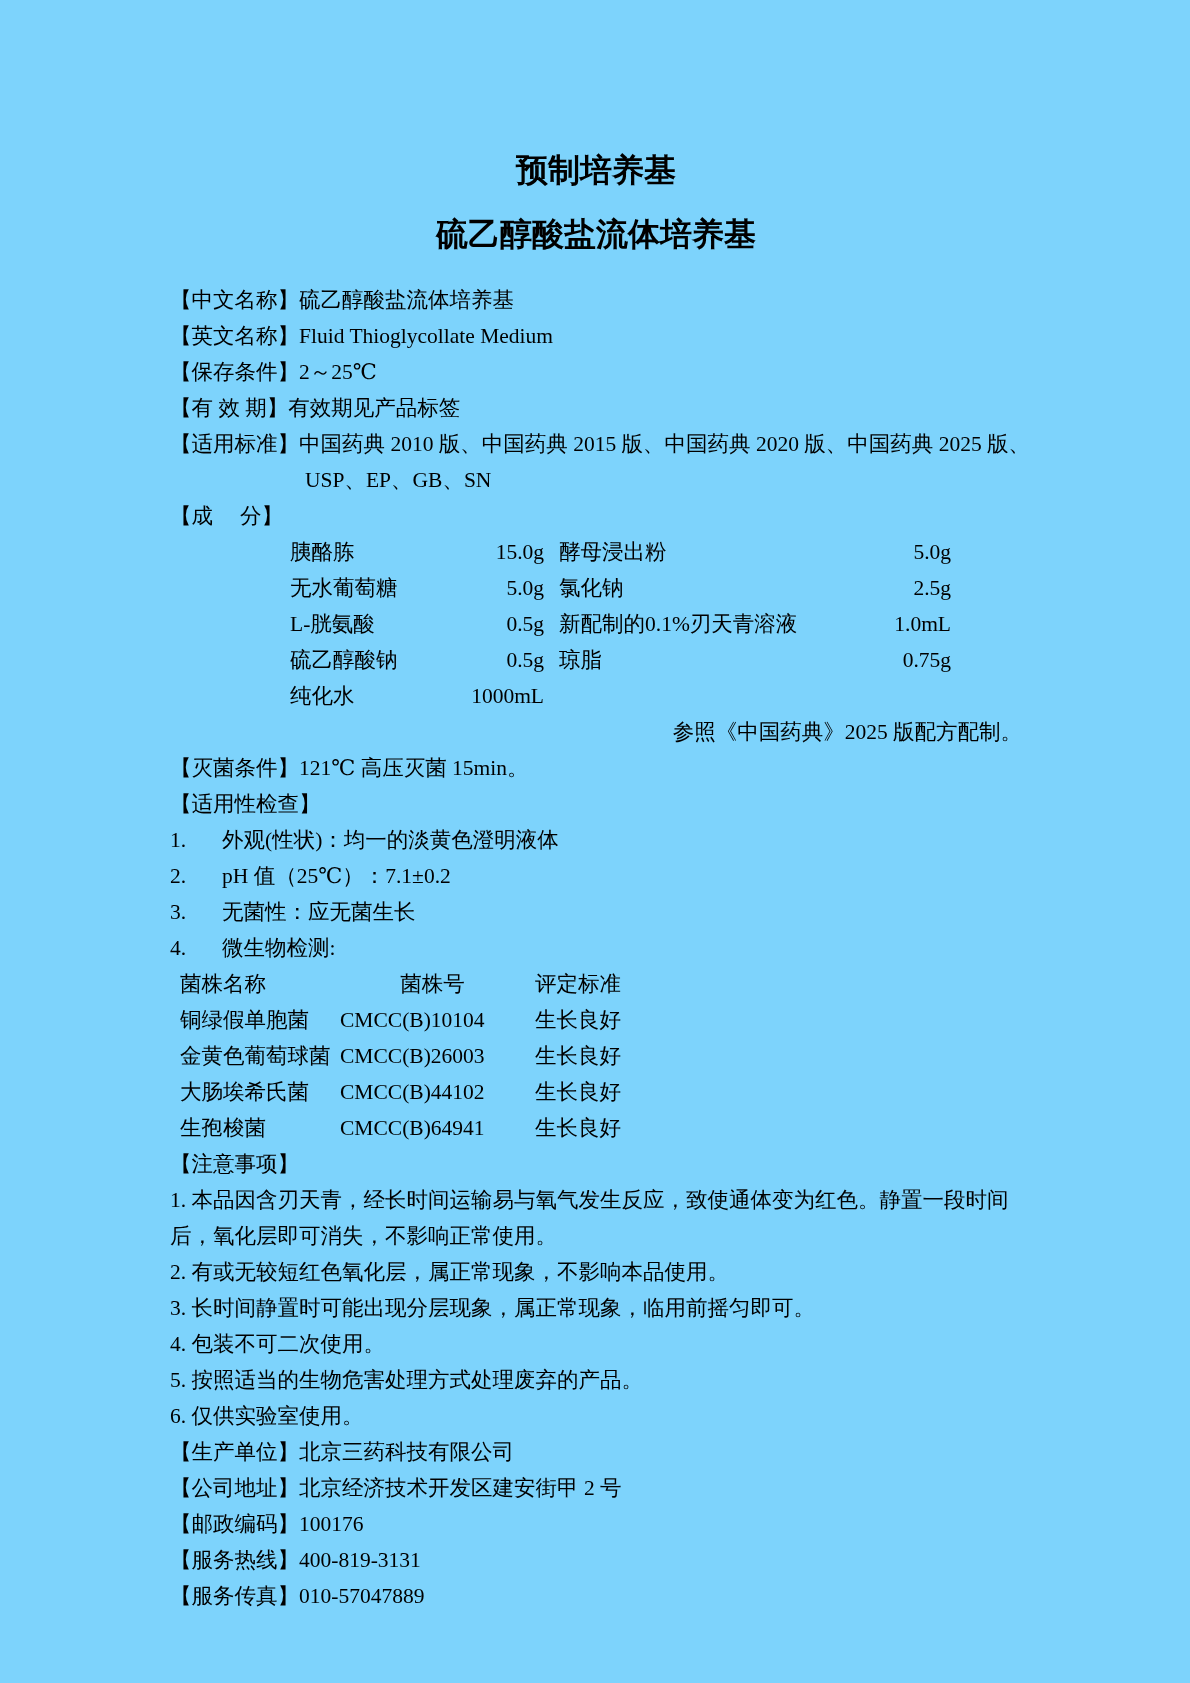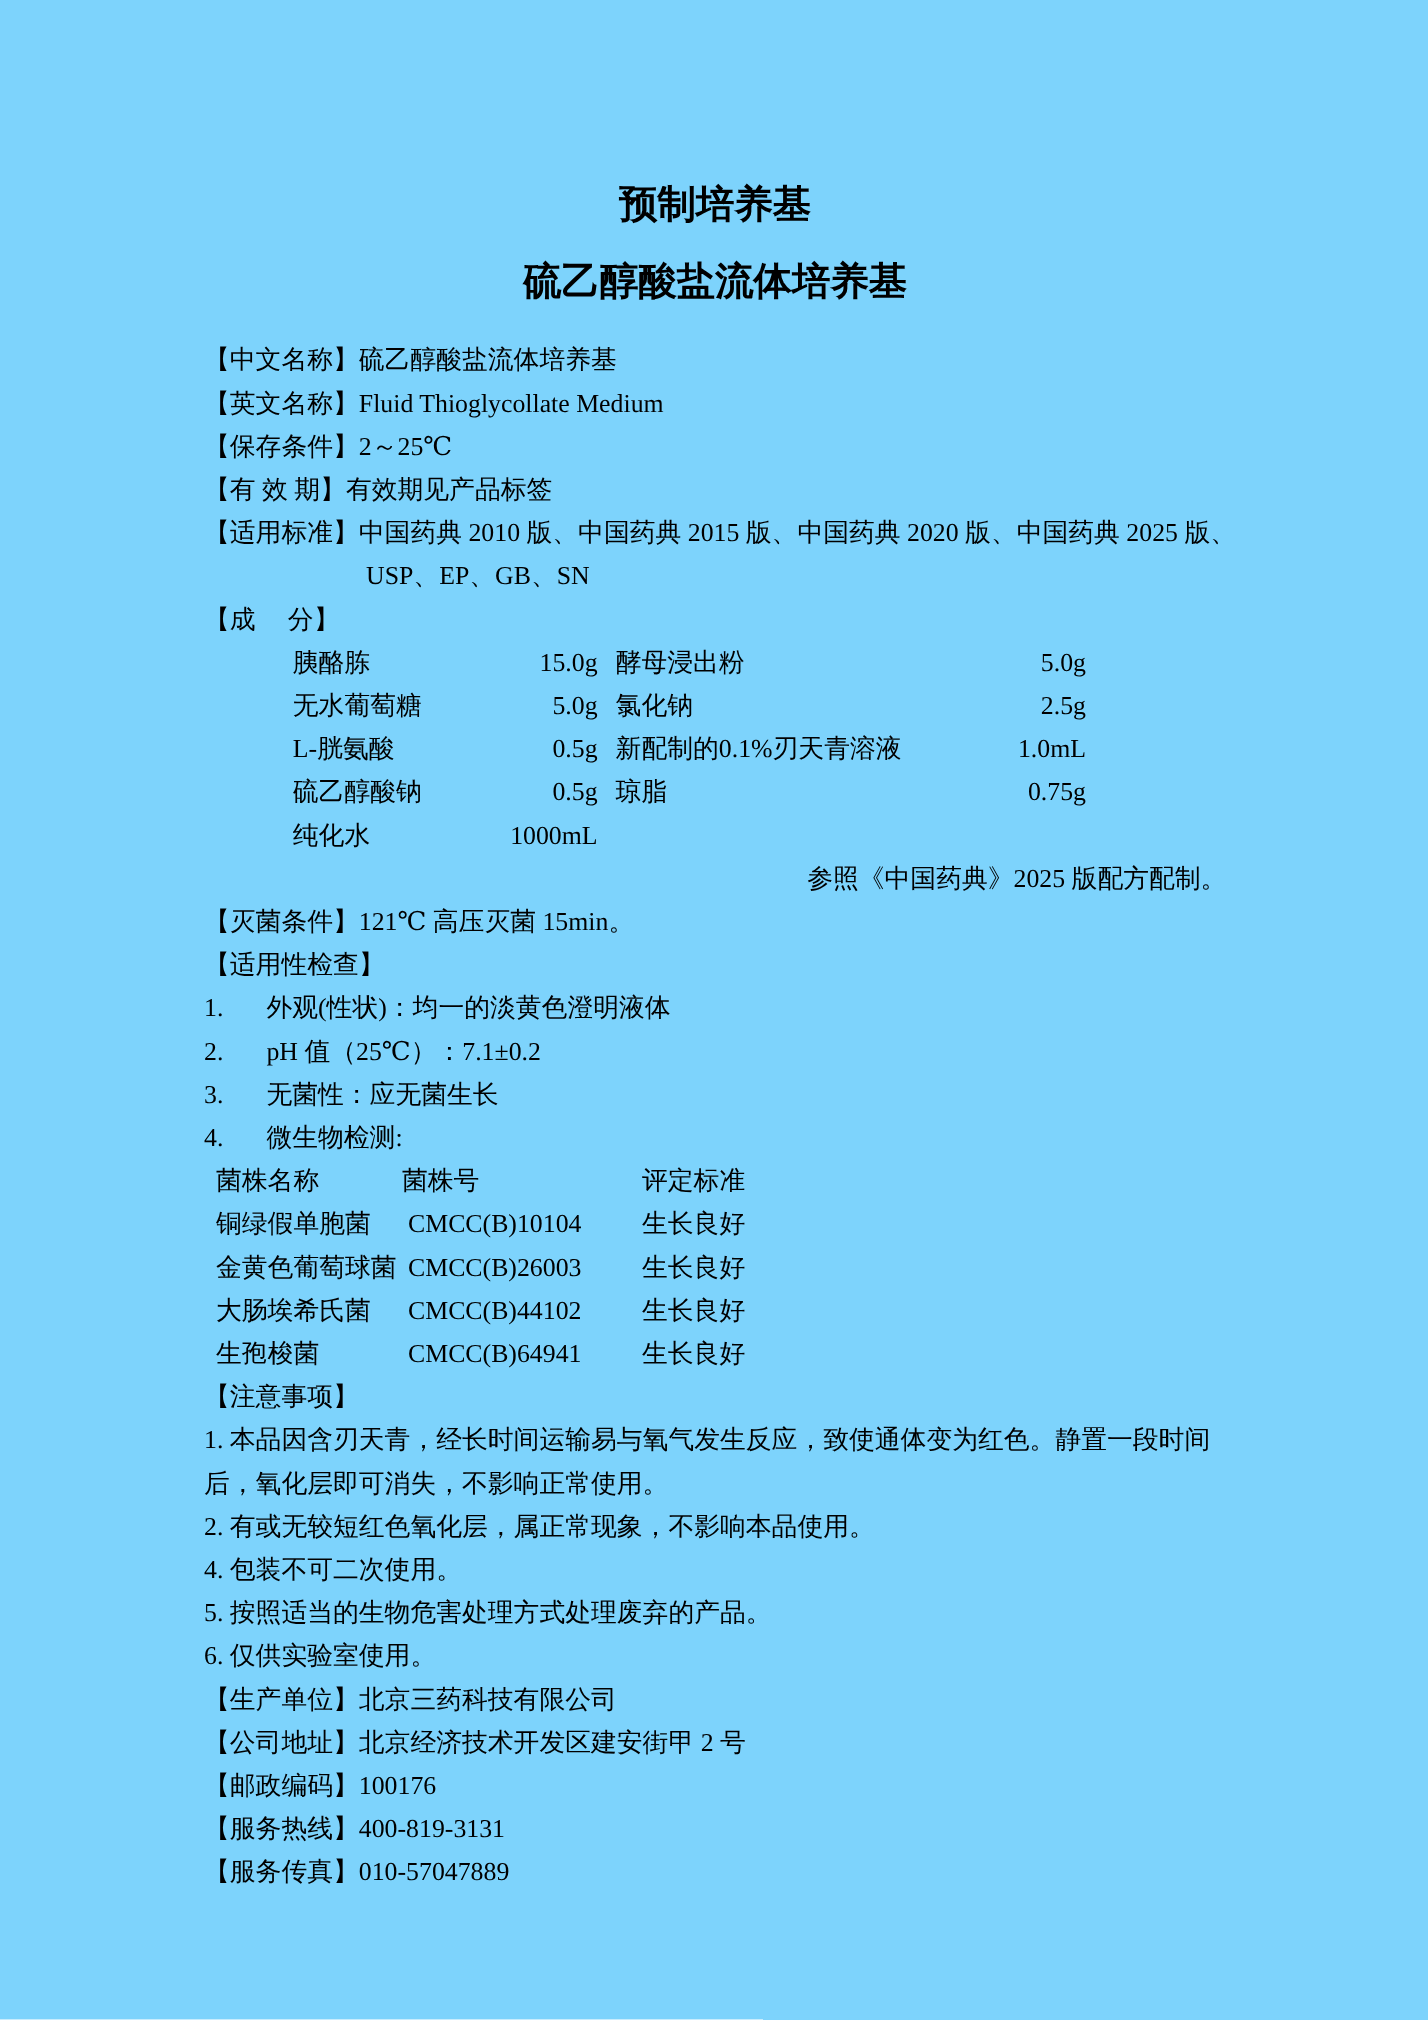--- a/index.html
+++ b/index.html
@@ -13,34 +13,34 @@
     font-size:21.5px;
     overflow:hidden;
   }
   .title { text-align:center; font-size:32px; font-weight:700; line-height:40px; }
   .title2 { margin-top:24px; }
   .doc-body { margin-top:28px; }
   .line { height:36px; line-height:36px; white-space:nowrap; }
   .indent-std { padding-left:135px; }
   .indent-ref { padding-left:52px;text-align:right; }
   
-  .comp-row { display:flex; margin-left:74px; height:36px; line-height:36px; }
+  .comp-row { display:flex; margin-left:120px; height:36px; line-height:36px; }
   .c-n1 { width:160px; text-align:left; }
   .c-a1 { width:94px;  text-align:right; }
   .c-n2 { width:280px; margin-left:15px; text-align:left; }
   .c-a2 { width:112px; text-align:right; }
   
   .sui-item { display:flex; height:36px; line-height:36px; }
   .sui-num { width:52px; }
   
   .s-row { display:flex; margin-left:10px; height:36px; line-height:36px; }
   .s-c1 { width:155px; text-align:left; }
   .s-c2 { width:195px; padding-left:5px; box-sizing:border-box; }
   .s-c3 { padding-left:5px; }
-  .s-row.head .s-c2 { text-align:left; padding-left:0; }
+  .s-row.head .s-c2 { text-align:center; padding-left:0; }
   
   .note-p { margin:0; line-height:36px; }
   .note-single { height:36px; white-space:nowrap; }
 </style>
 </head>
 <body>
 
 <div class="page">
 
   <div class="title">预制培养基</div>
@@ -133,20 +133,21 @@
     </div>
     <div class="s-row">
       <span class="s-c1">生孢梭菌</span>
         <span class="s-c2">CMCC(B)64941</span>
         <span class="s-c3">生长良好</span>
     </div>
 
     <div class="line">【注意事项】</div>
     <p class="note-p">1. 本品因含刃天青，经长时间运输易与氧气发生反应，致使通体变为红色。静置一段时间后，氧化层即可消失，不影响正常使用。</p>
     <p class="note-p note-single">2. 有或无较短红色氧化层，属正常现象，不影响本品使用。</p>
+    <p class="note-p note-single">3. 长时间静置时可能出现分层现象，属正常现象，临用前摇匀即可。</p>
     <p class="note-p note-single">4. 包装不可二次使用。</p>
     <p class="note-p note-single">5. 按照适当的生物危害处理方式处理废弃的产品。</p>
     <p class="note-p note-single">6. 仅供实验室使用。</p>
 
     <div class="line"><span>【生产单位】</span><span>北京三药科技有限公司</span></div>
     <div class="line"><span>【公司地址】</span><span>北京经济技术开发区建安街甲 2 号</span></div>
     <div class="line"><span>【邮政编码】</span><span>100176</span></div>
     <div class="line"><span>【服务热线】</span><span>400-819-3131</span></div>
     <div class="line"><span>【服务传真】</span><span>010-57047889</span></div>
 

